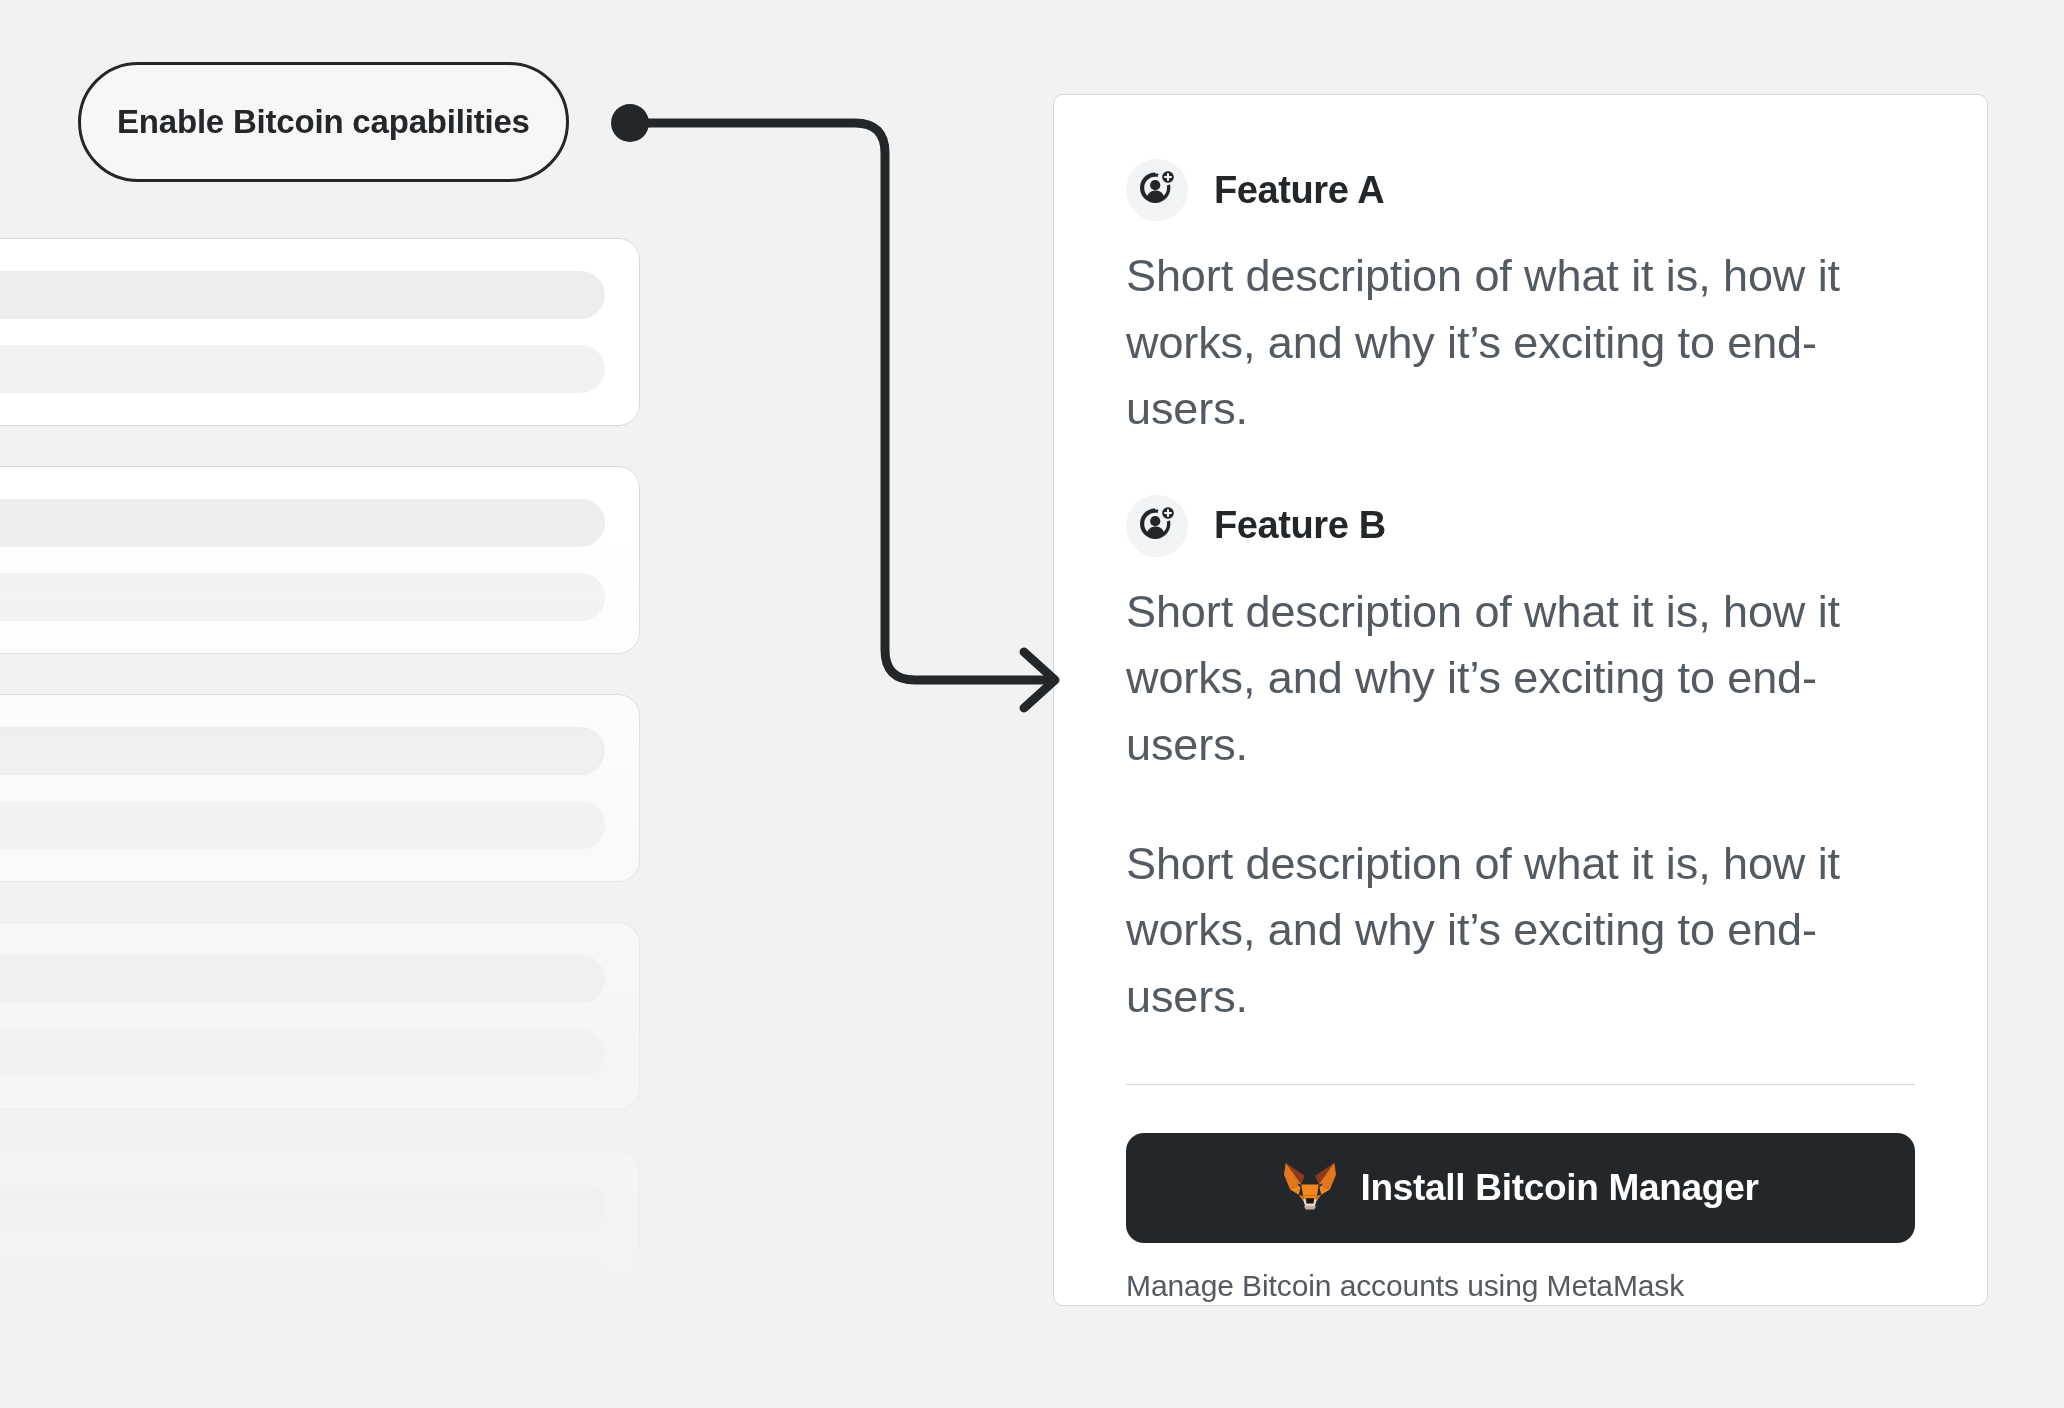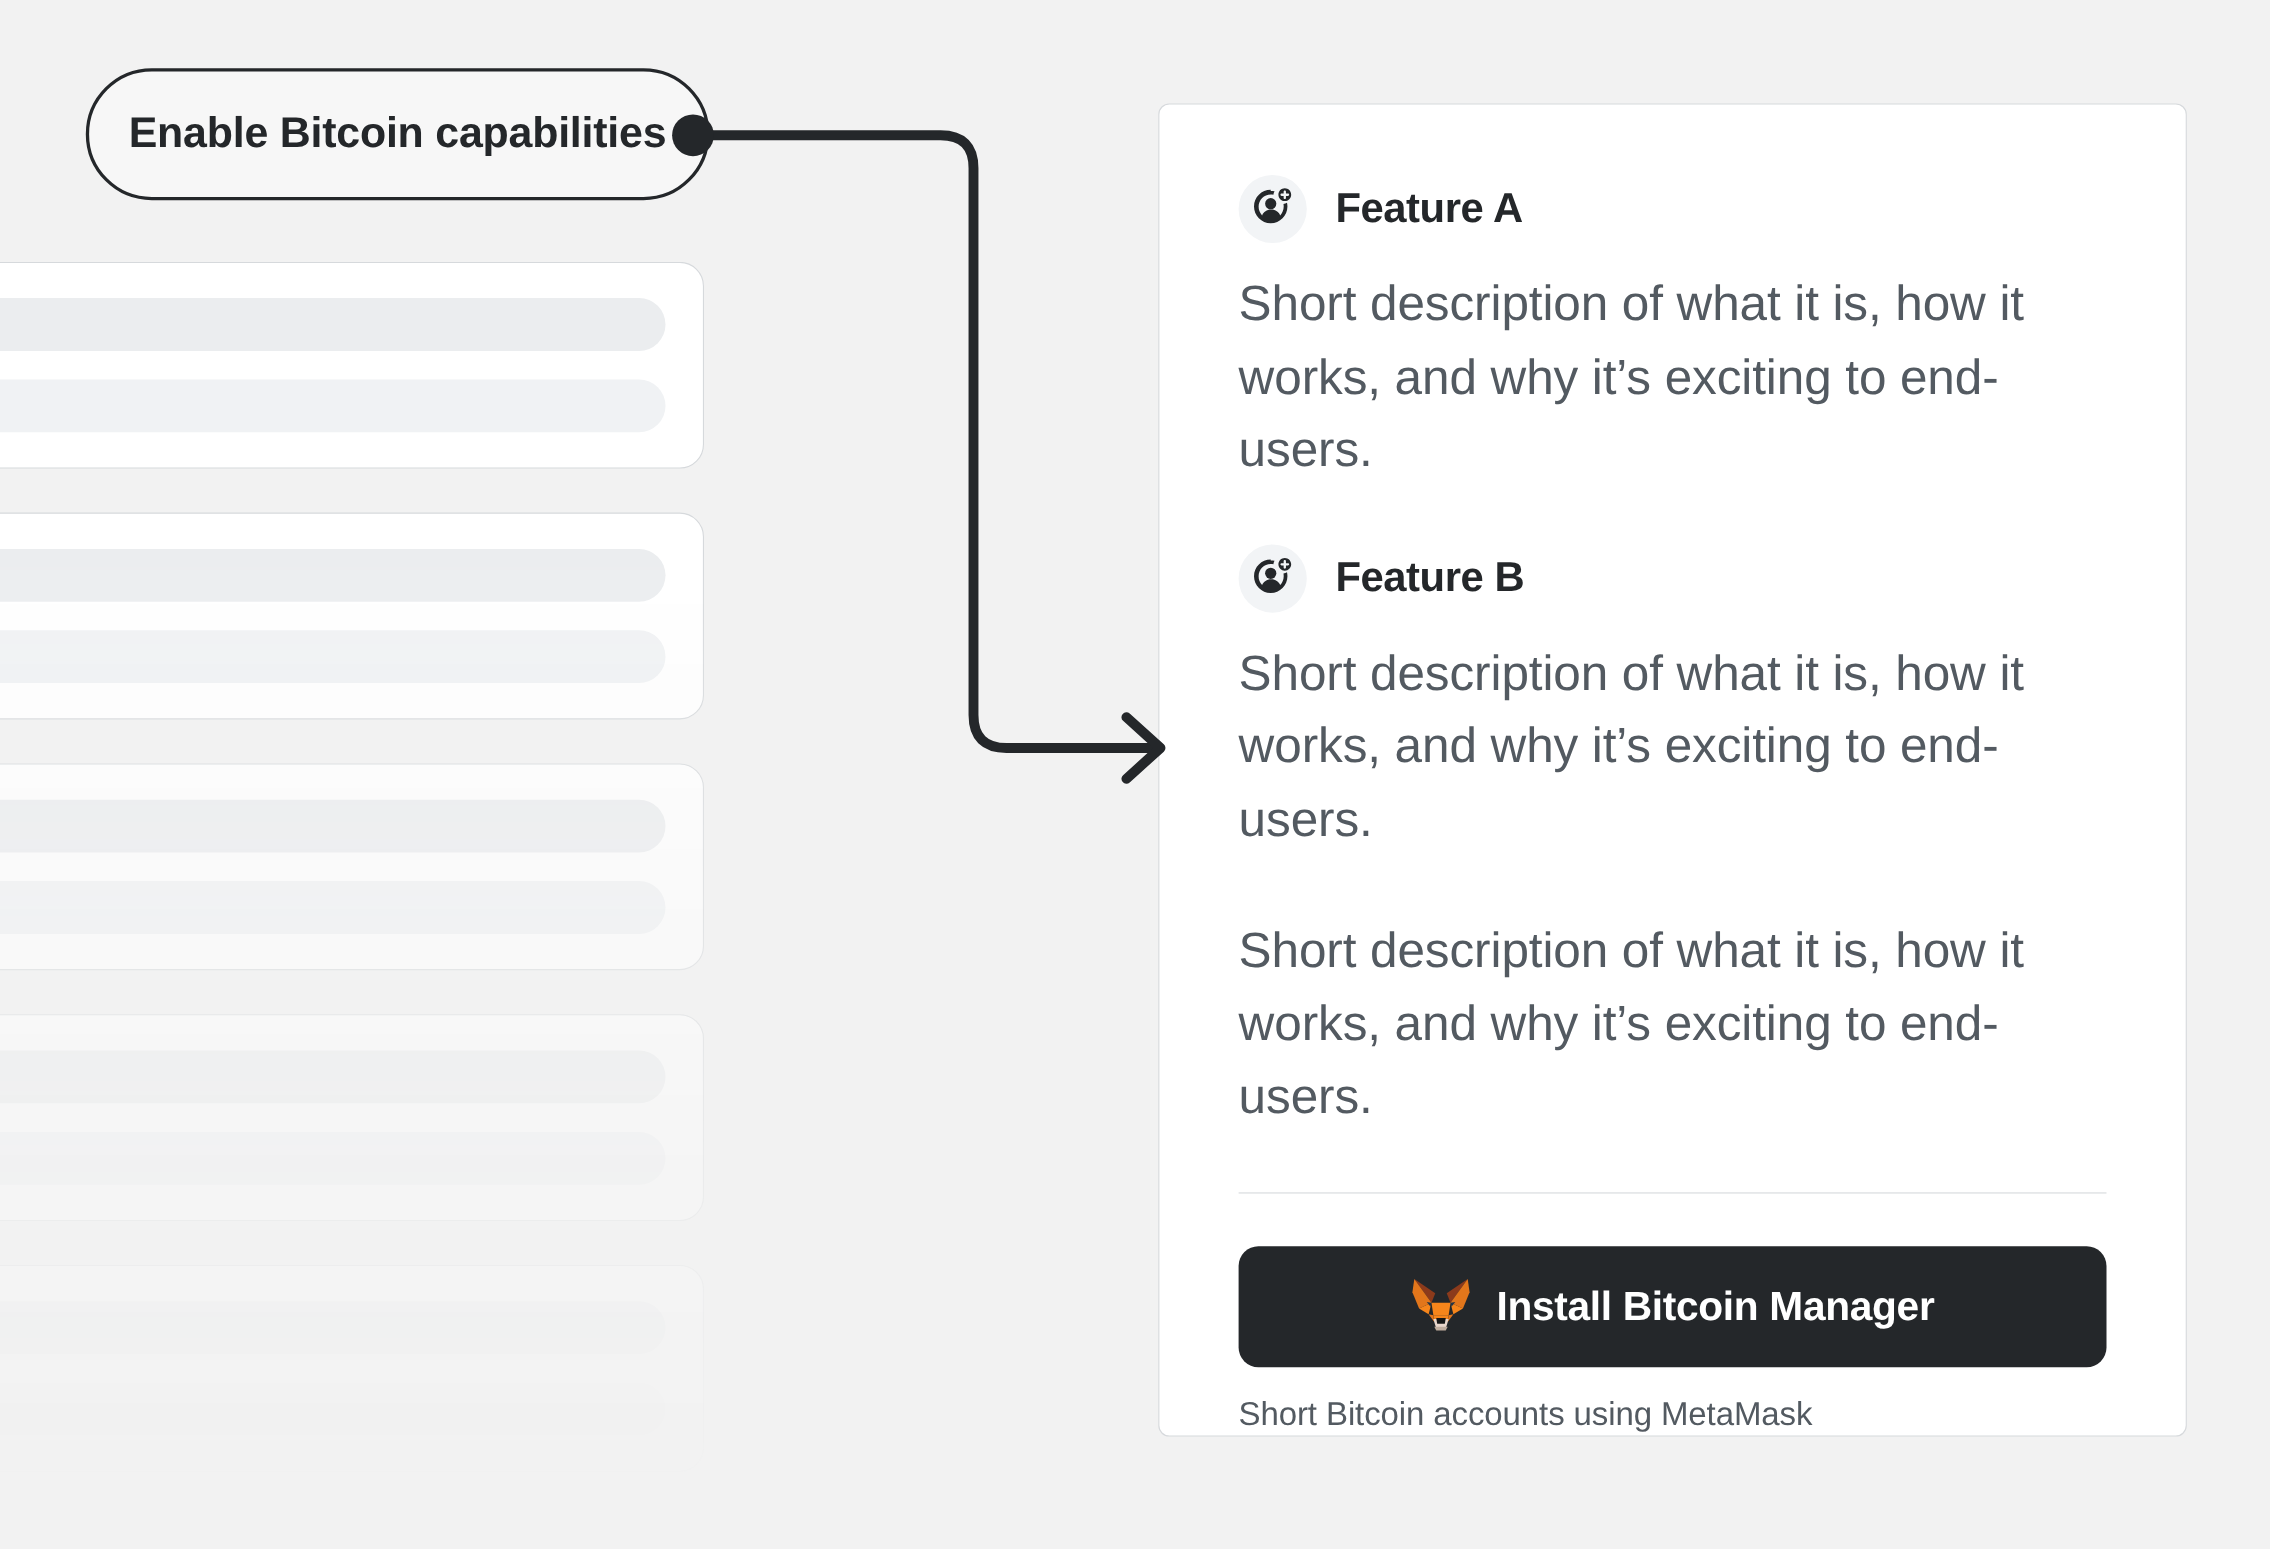--- a/index.html
+++ b/index.html
@@ -58,21 +58,21 @@
     height: 120px;
     padding: 0 36px;
     display: flex;
     align-items: center;
     background: #F7F7F7;
     border: 3px solid #24272A;
     border-radius: 60px;
     z-index: 30;
   }
   #annotation-pill .pill-text {
-    font-size: 39px;
+    font-size: 33px;
     font-weight: 600;
     color: #24272A;
     letter-spacing: -0.2px;
     white-space: nowrap;
   }
 
   #connector-dot {
     position: absolute;
     left: 611px;
     top: 104px;
@@ -283,16 +283,16 @@
           <path fill="#F6851B" d="M24 40h16l-2 9H26z"></path>
           <path fill="#E8D6CB" d="M24 44h16l-3 10H27z"></path>
           <path fill="#161616" d="M27 43h10l-1 6H28z"></path>
           <path fill="#233447" d="M17 26l5 1-1 4-4-5z"></path>
           <path fill="#233447" d="M47 26l-5 1 1 4 4-5z"></path>
           <path fill="#C0AD9E" d="M25 52h14l-2 4H27z"></path>
         </svg>
       </span>
       <span class="btn-label">Install Bitcoin Manager</span>
     </button>
-    <div id="install-caption">Short Bitcoin accounts using MetaMask</div>
+    <div id="install-caption">Manage Bitcoin accounts using MetaMask</div>
   </div>
 
 </div>
 
 </body></html>

